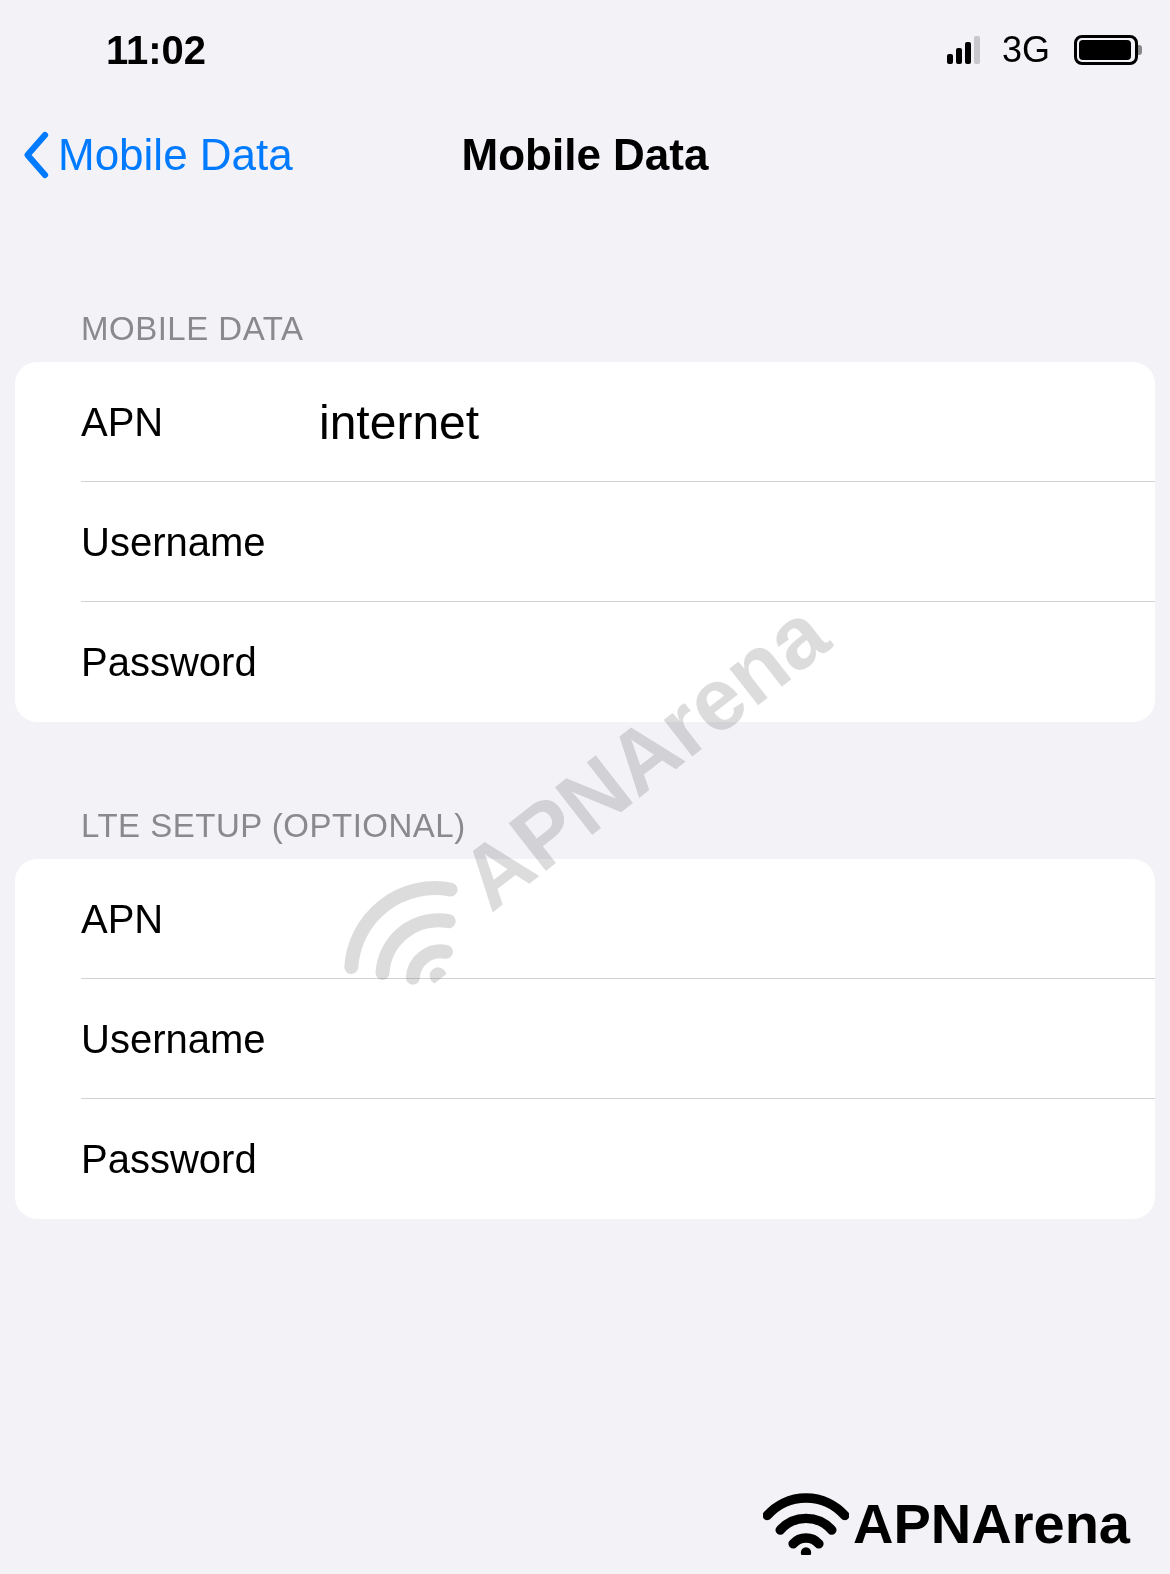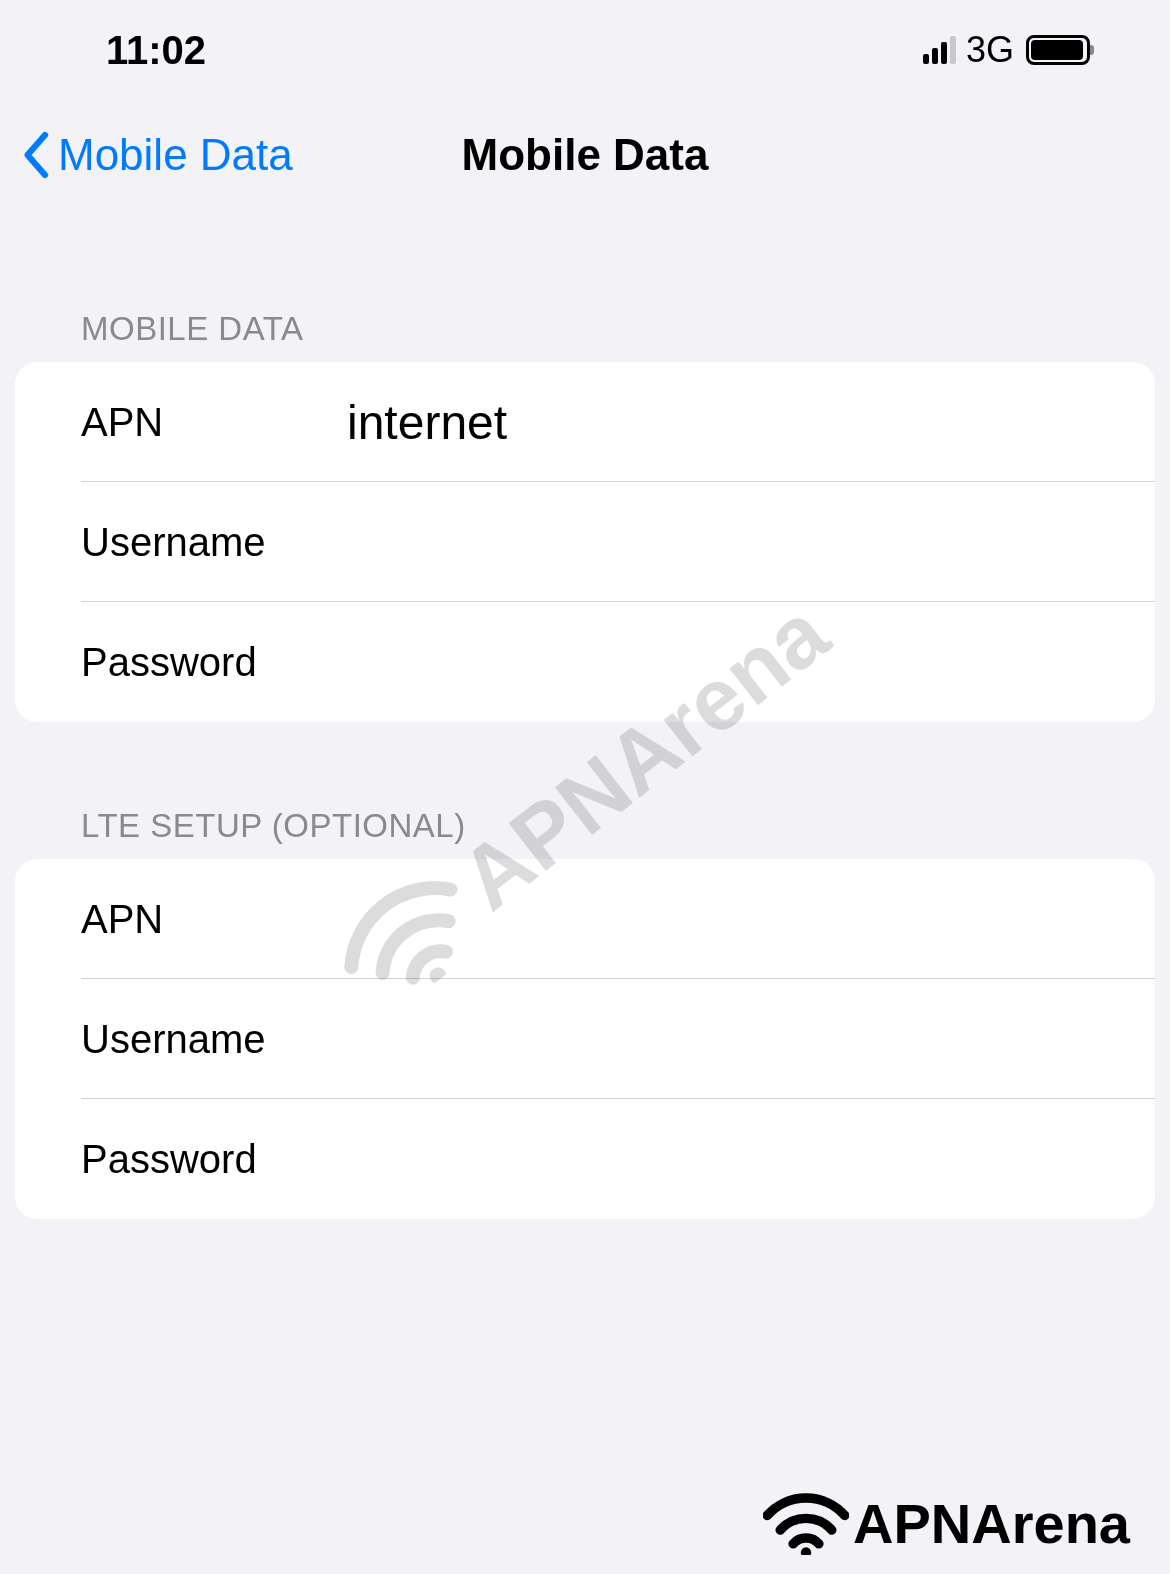--- a/index.html
+++ b/index.html
@@ -15,31 +15,31 @@
       position: relative;
       overflow: hidden;
     }
     
     
     .status-bar {
       height: 100px;
       display: flex;
       justify-content: space-between;
       align-items: center;
-      padding: 0 80px 0 106px;
+      padding: 0 32px 0 106px;
     }
     .status-time {
       font-size: 40px;
       font-weight: 600;
       color: #000;
     }
     .status-right {
       display: flex;
       align-items: center;
-      gap: 6px;
+      gap: 18px;
     }
     .signal-bars {
       display: flex;
       align-items: flex-end;
       gap: 3px;
       height: 28px;
     }
     .bar {
       width: 6px;
       border-radius: 2px;
@@ -140,21 +140,20 @@
       background: #fff;
       border-radius: 22px;
       overflow: hidden;
     }
     .row {
       display: flex;
       align-items: center;
       height: 120px;
       padding: 0 0 0 66px;
       position: relative;
-      gap: 28px;
     }
     .row:not(:last-child)::after {
       content: '';
       position: absolute;
       bottom: 0;
       left: 66px;
       right: 0;
       height: 1px;
       background: #d1d1d6;
     }

